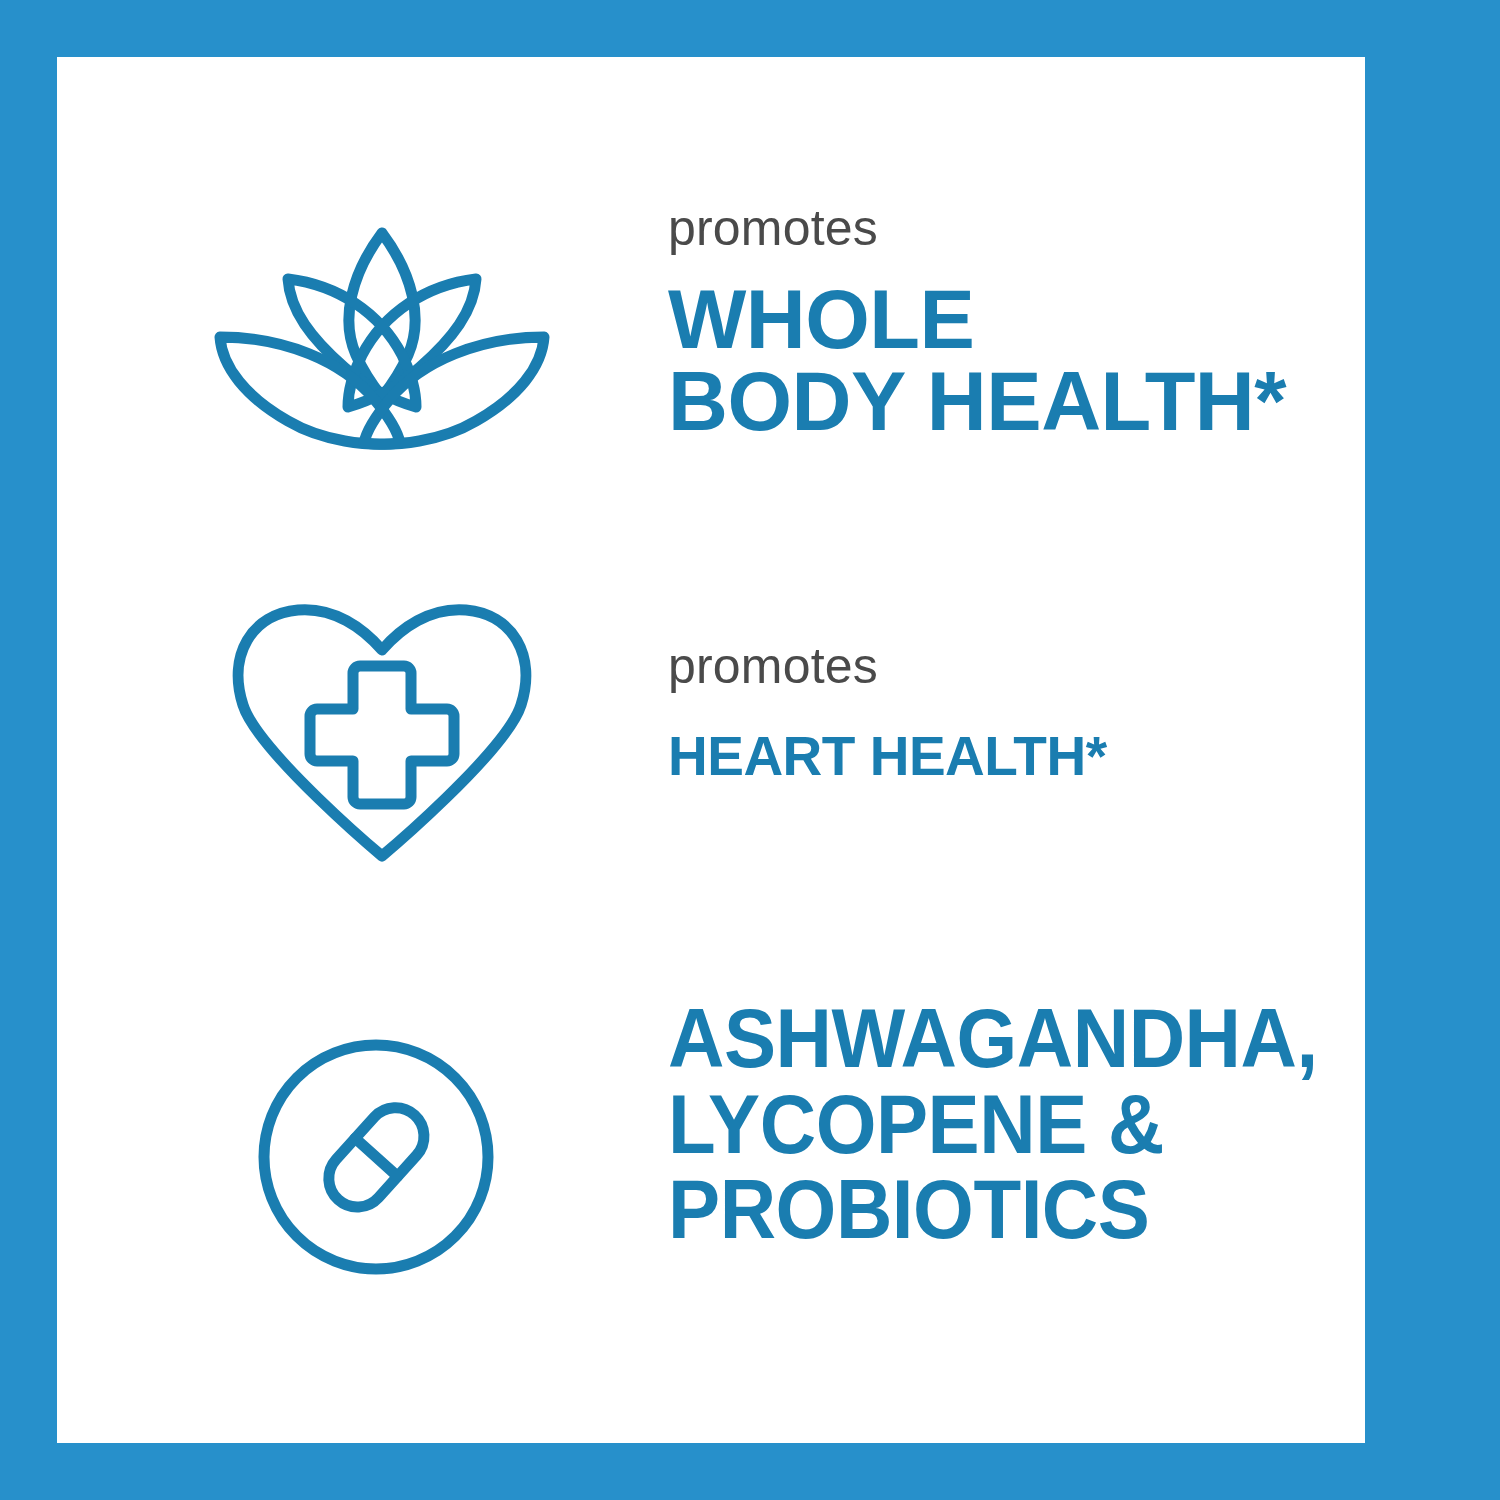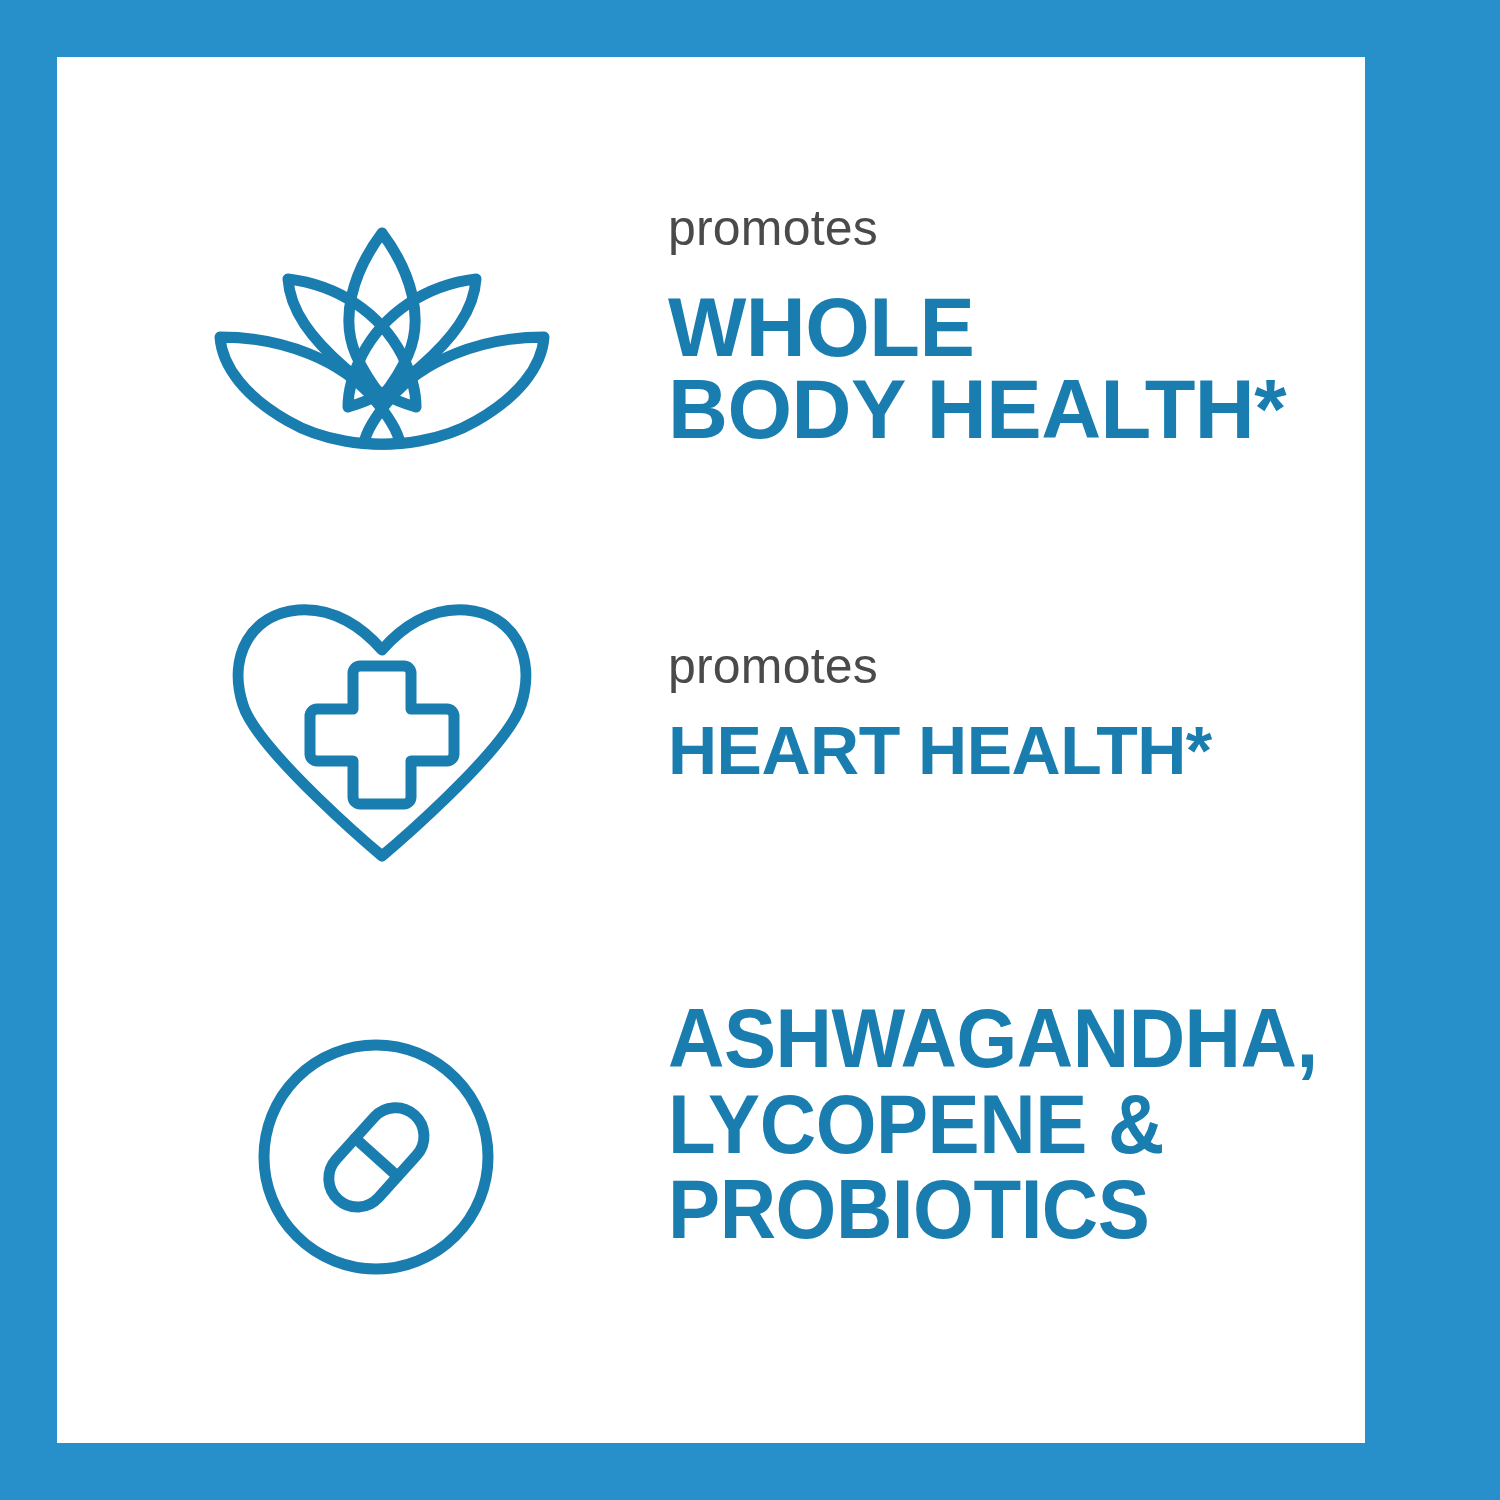--- a/index.html
+++ b/index.html
@@ -36,25 +36,25 @@
     color:#1A7DB0;
     font-weight:700;
     line-height:0.99;
     white-space:nowrap;
     letter-spacing:-0.5px;
   }
   .headline .ln { display:block; }
 
   
   #block1-text { top:146px; }          
-  #block1-text .headline { font-size:83px; margin-top:34px; }
+  #block1-text .headline { font-size:83px; margin-top:26px; }
 
   
   #block2-text { top:584px; }          
-  #block2-text .headline { font-size:68px; margin-top:26px; }
+  #block2-text .headline { font-size:55px; margin-top:38px; }
 
   
   #block3-text { top:905px; }          
   #block3-text .headline {
     font-size:84px;
     margin-top:34px;
     transform:scaleX(0.93);
     transform-origin:left top;
     line-height:1.02;
   }

